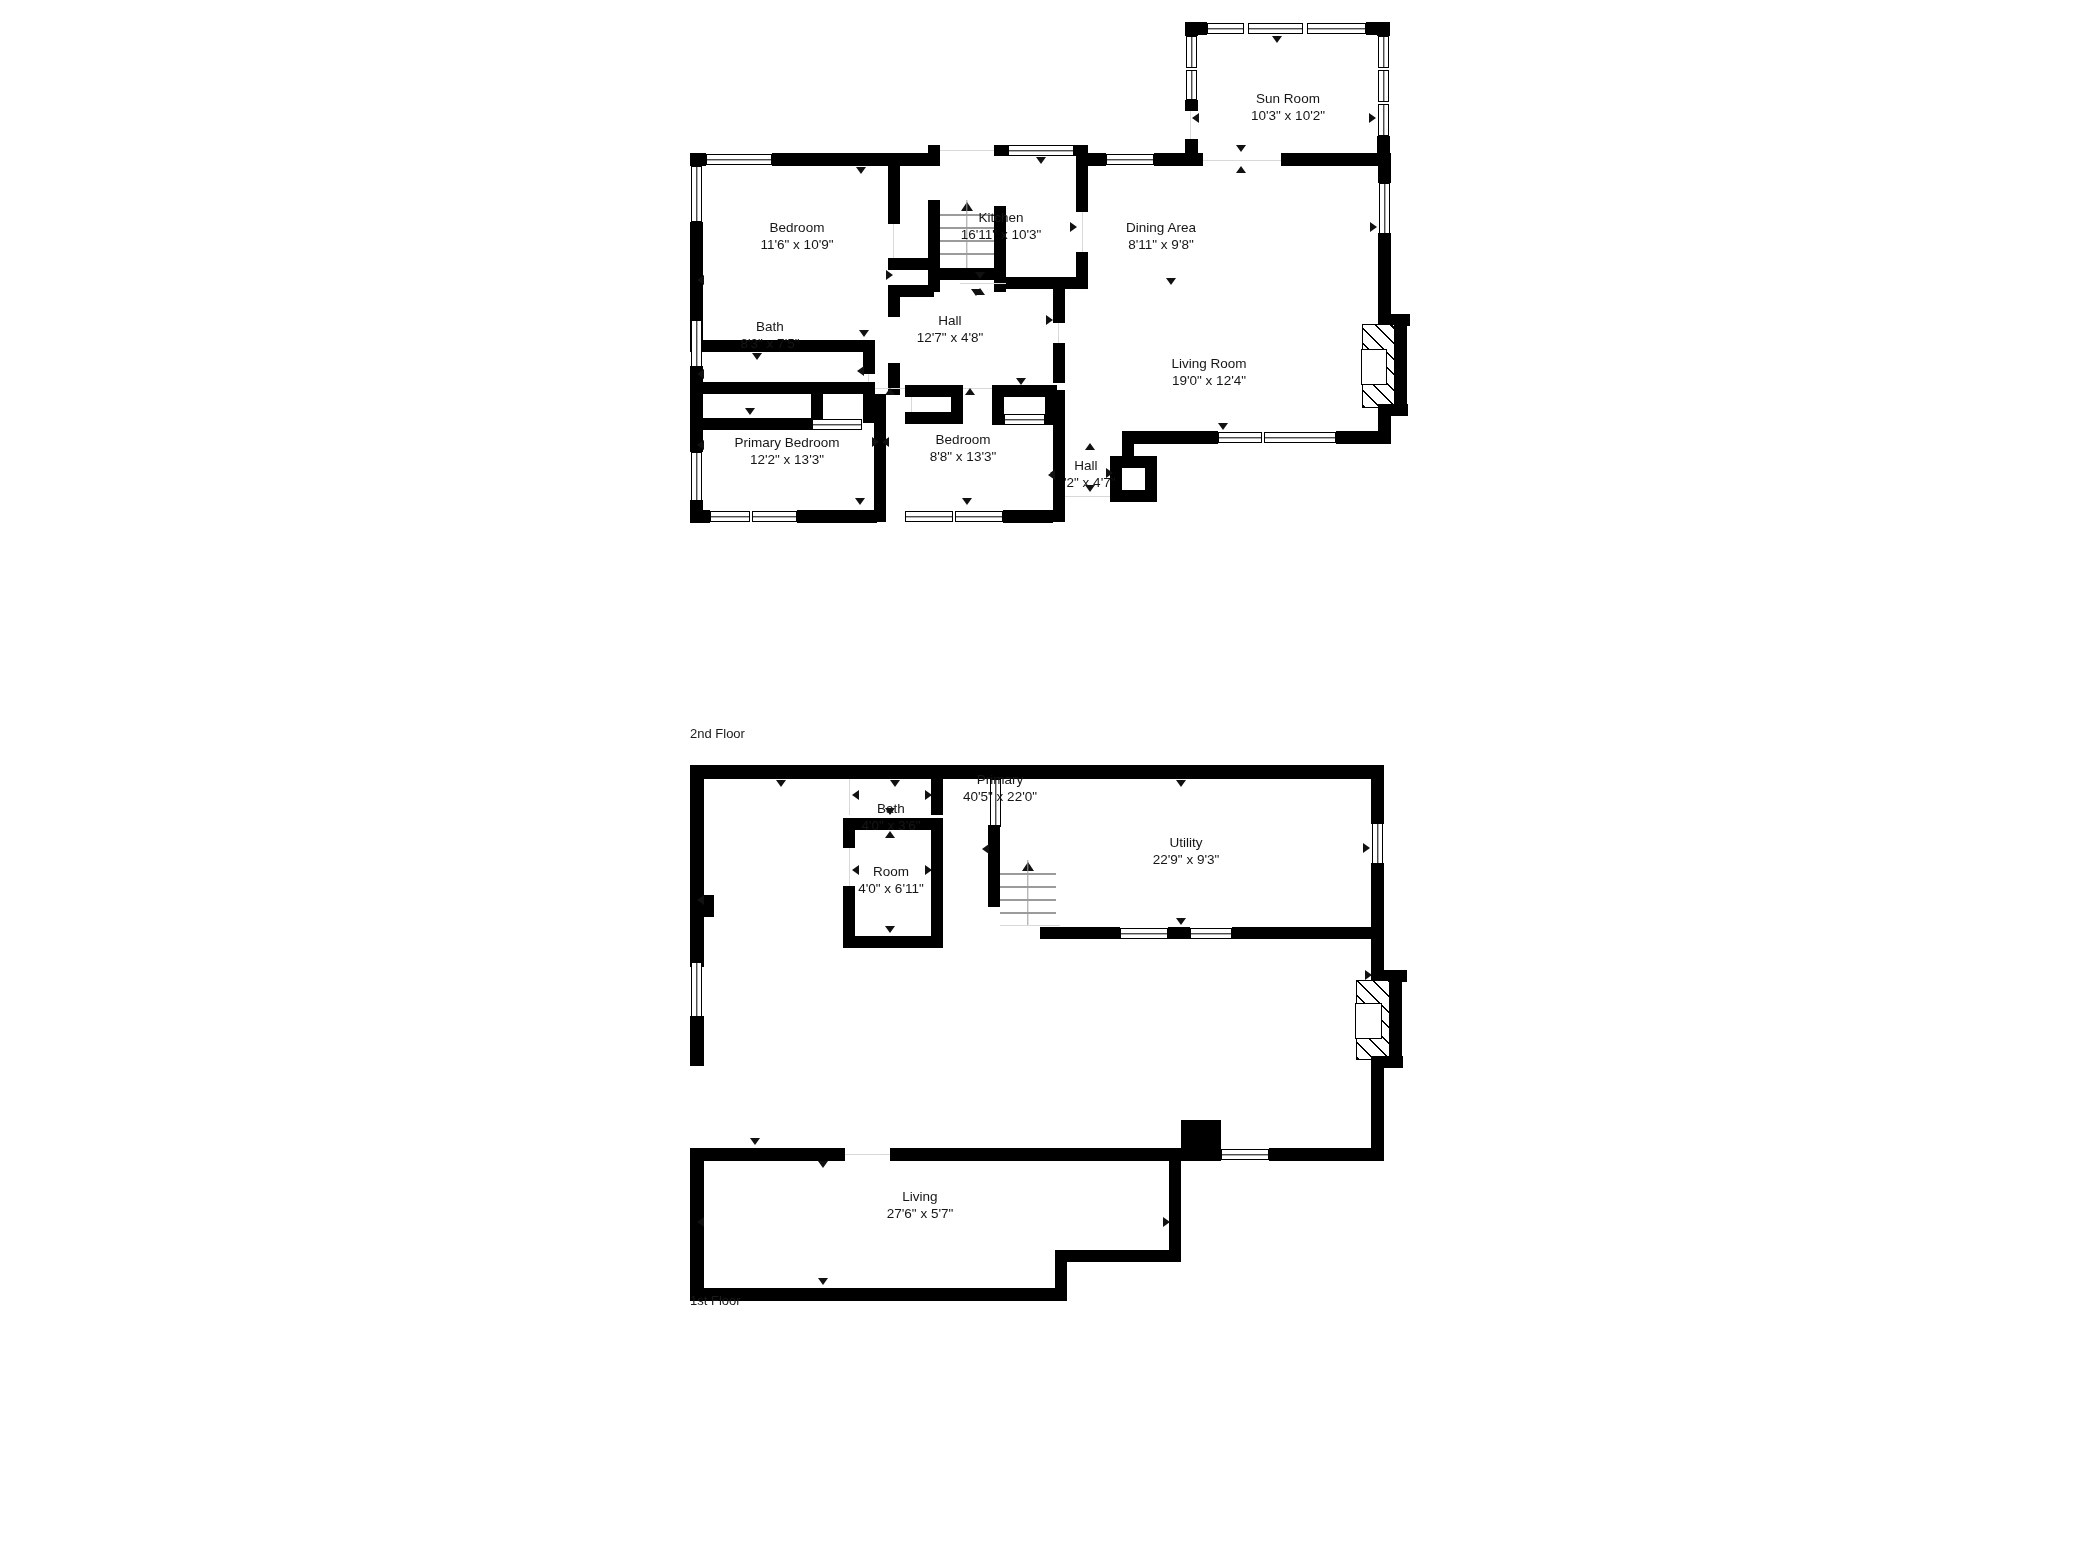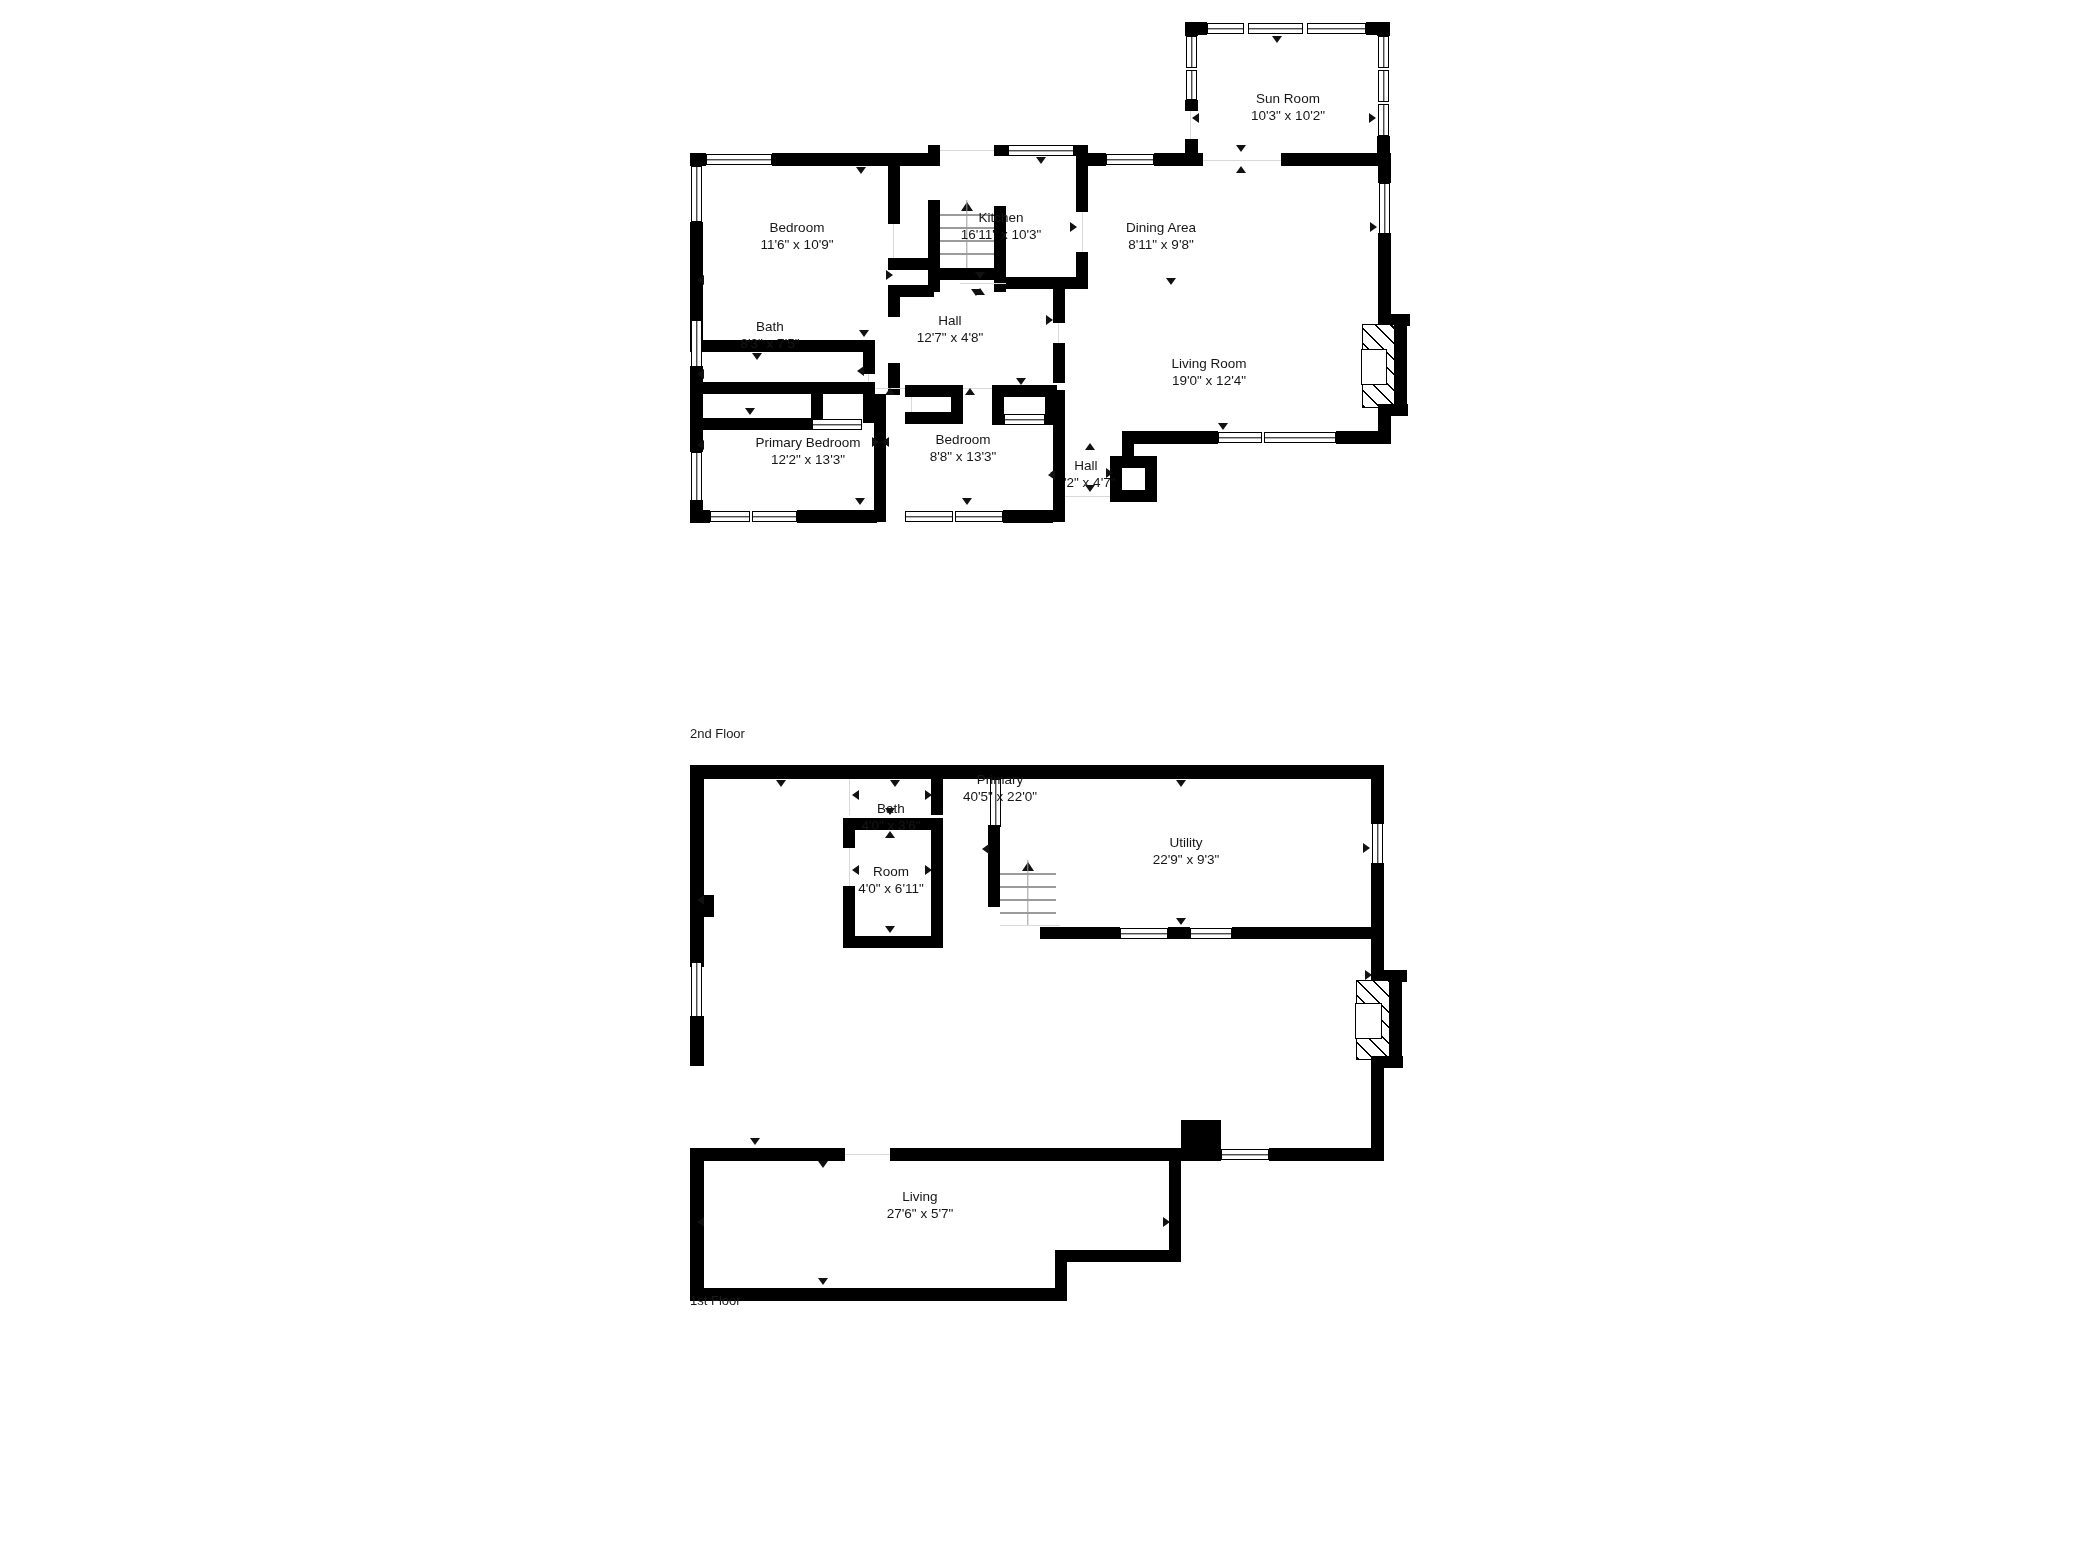--- a/index.html
+++ b/index.html
@@ -388,21 +388,21 @@
     <div class="wall" style="left:1045px; top:385px; width:12px; height:40px;"></div>
     <div class="window h" style="left:1004px; top:414px; width:41px; height:11px;"></div>
     <div class="marker down" style="left:1016px; top:378px;"></div>
 
     <div class="wall" style="left:874px; top:394px; width:12px; height:128px;"></div>
     <div class="marker right" style="left:872px; top:437px;"></div>
     <div class="marker left" style="left:882px; top:437px;"></div>
     <div class="wall" style="left:1053px; top:390px; width:12px; height:132px;"></div>
     <div class="marker left" style="left:1048px; top:470px;"></div>
 
-    <div class="room-label" style="left:808px; top:434px;">
+    <div class="room-label" style="left:787px; top:434px;">
       <span class="rname">Primary Bedroom</span>
       <span class="rdim">12'2" x 13'3"</span>
     </div>
     <div class="room-label" style="left:963px; top:431px;">
       <span class="rname">Bedroom</span>
       <span class="rdim">8'8" x 13'3"</span>
     </div>
 
     <div class="floor-caption" style="left:690px; top:726px;">2nd Floor</div>
   </div>

